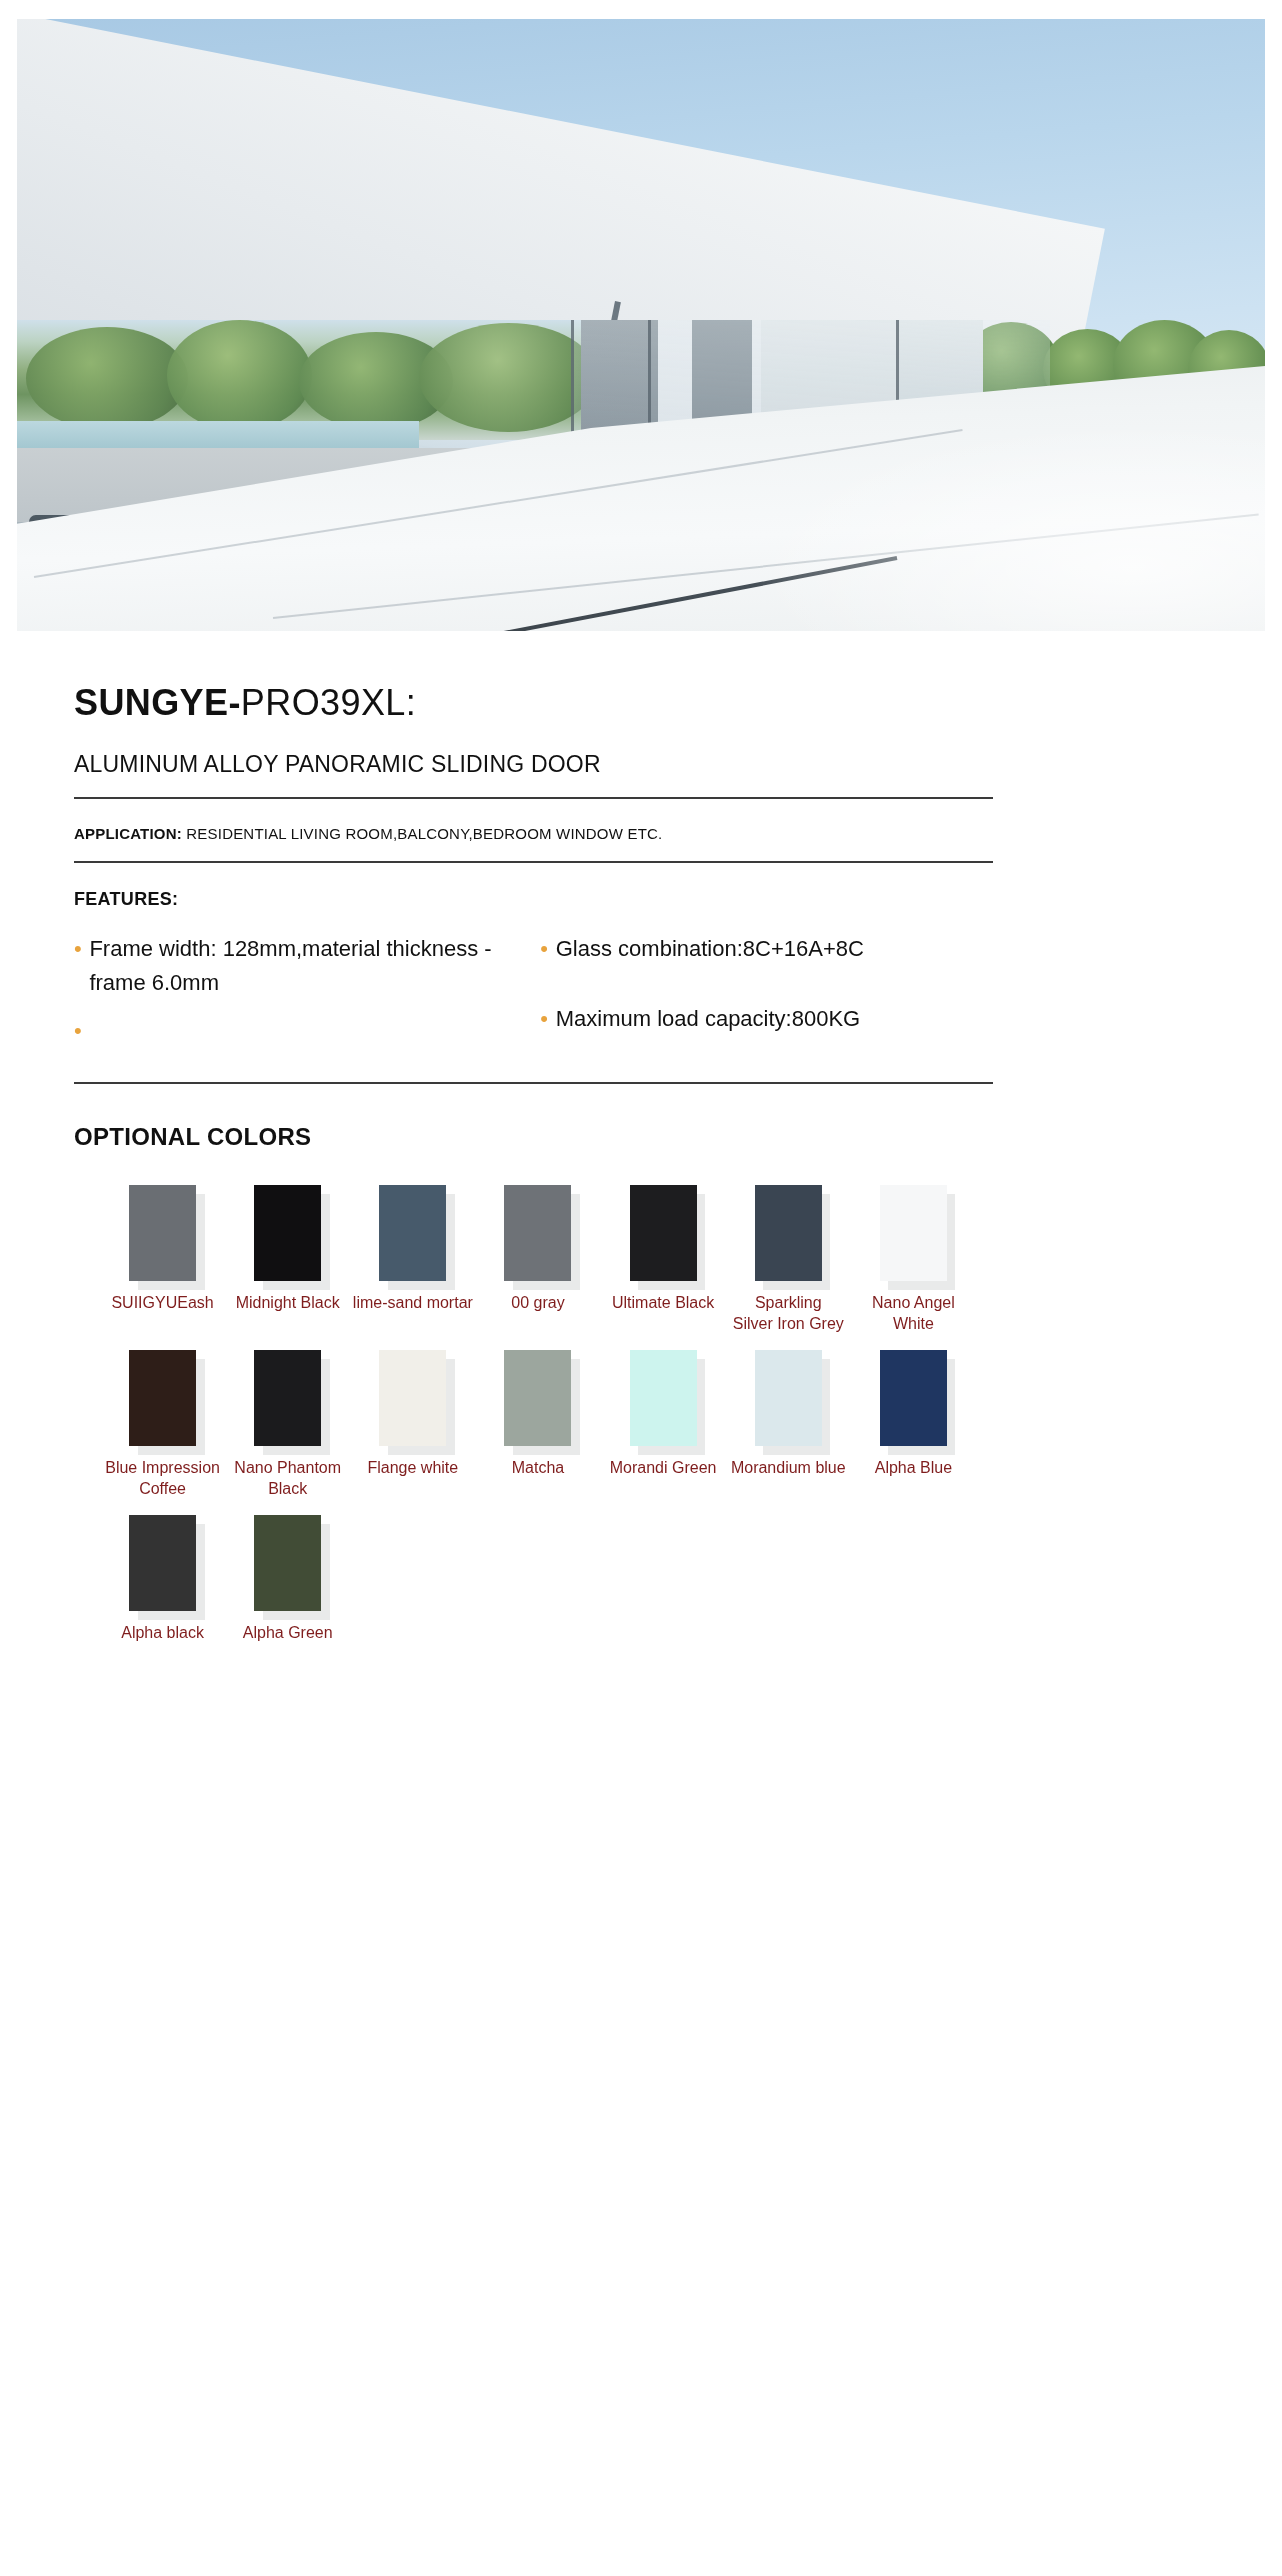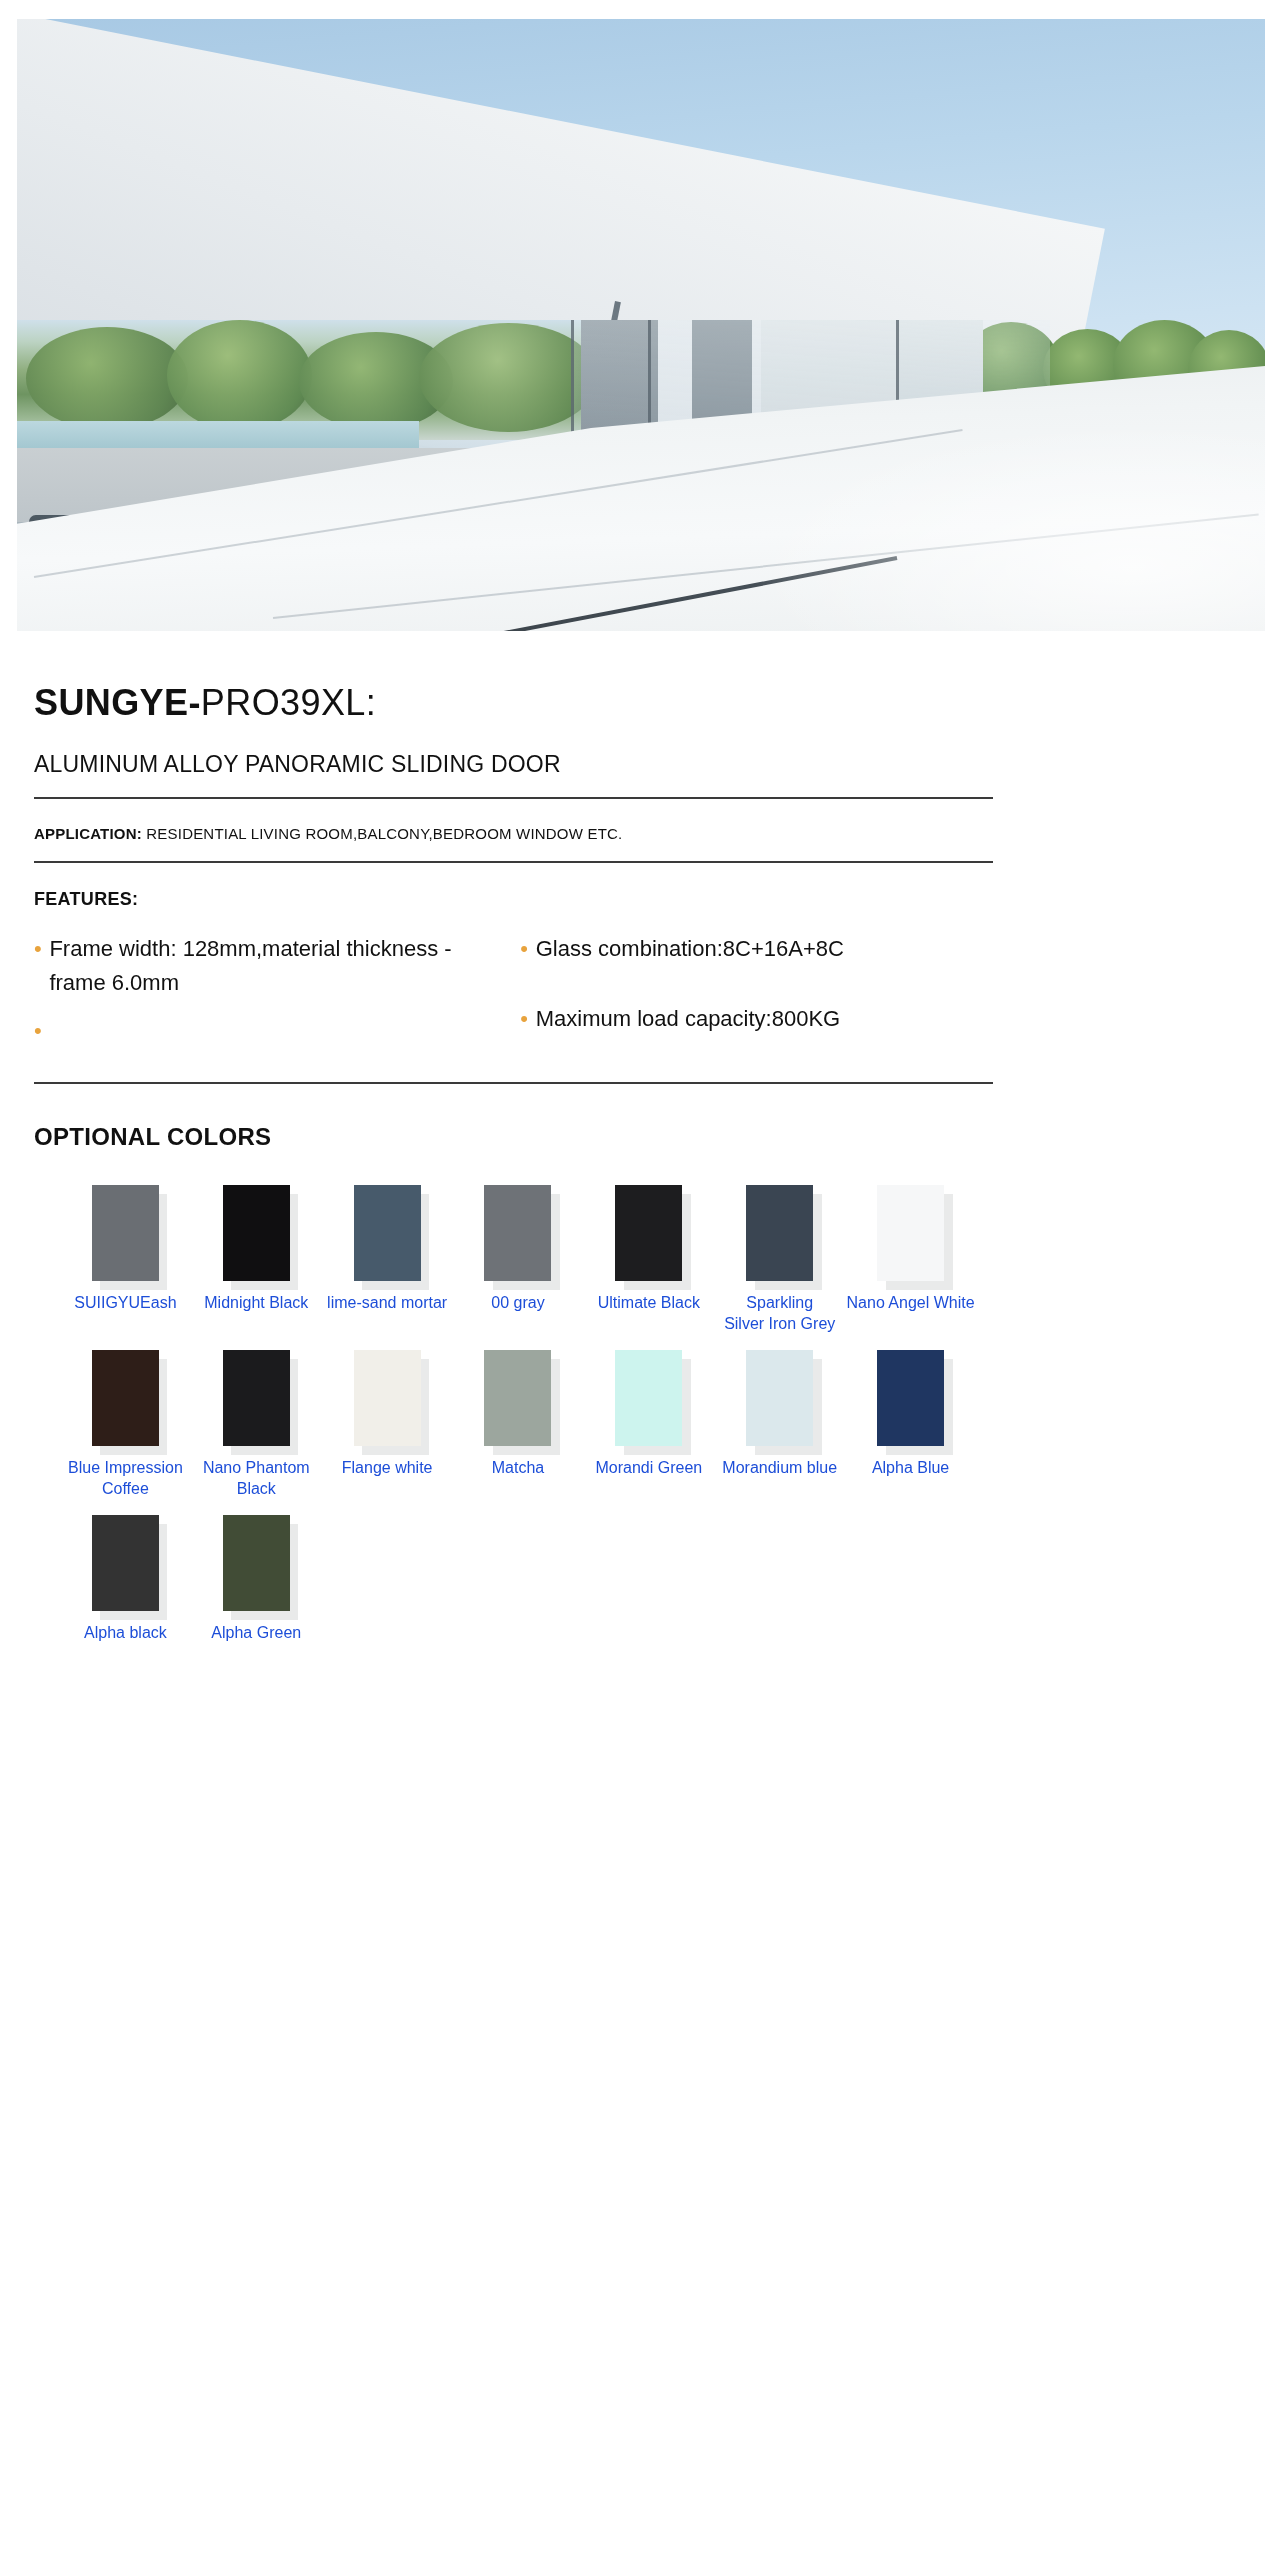--- a/index.html
+++ b/index.html
@@ -173,21 +173,21 @@
     position:absolute; left:0; top:236px; width:880px; height:4.3px;
     background:linear-gradient(90deg,#2d3339,#4a545c);
     transform:rotate(-10.8deg); transform-origin:right center;
   }
   .sun-patch {
     position:absolute; right:0; bottom:0; width:530px; height:214px;
     background:radial-gradient(ellipse at 75% 70%,rgba(255,255,255,.75),rgba(255,255,255,0) 68%);
   }
 
   
-  .content { position:absolute; left:0; top:650px; width:1027px; }
+  .content { position:absolute; left:0; top:650px; width:1027px;padding-left:40px; }
   .pad { padding:0 34px; }
 
   .title {
     font-size:36px; letter-spacing:0.4px; padding-top:32px; white-space:nowrap;
   }
   .title .b { font-weight:bold; }
   .title .n { font-weight:normal; }
 
   .subtitle { font-size:23px; margin-top:27px; letter-spacing:0.2px; }
 
@@ -221,21 +221,21 @@
   .chip-wrap { position:relative; width:67px; height:96px; }
   .chip-shadow {
     position:absolute; left:8.5px; top:8.5px; width:67px; height:96px;
     background:#e9eaea;
   }
   .chip {
     position:absolute; left:0; top:0; width:67px; height:96px;
   }
   .swatch-label {
     margin-top:12px; font-size:16px; text-align:center; line-height:1.3;
-    white-space:pre-line; color:#1d4ed8;
+    white-space:pre-line; color:#7f1d1d;
   }
 </style>
 </head>
 <body>
 
 <div class="hero-wrap">
   <div class="hero">
     <div class="sky"></div>
 
     <div class="tree t1"></div>

